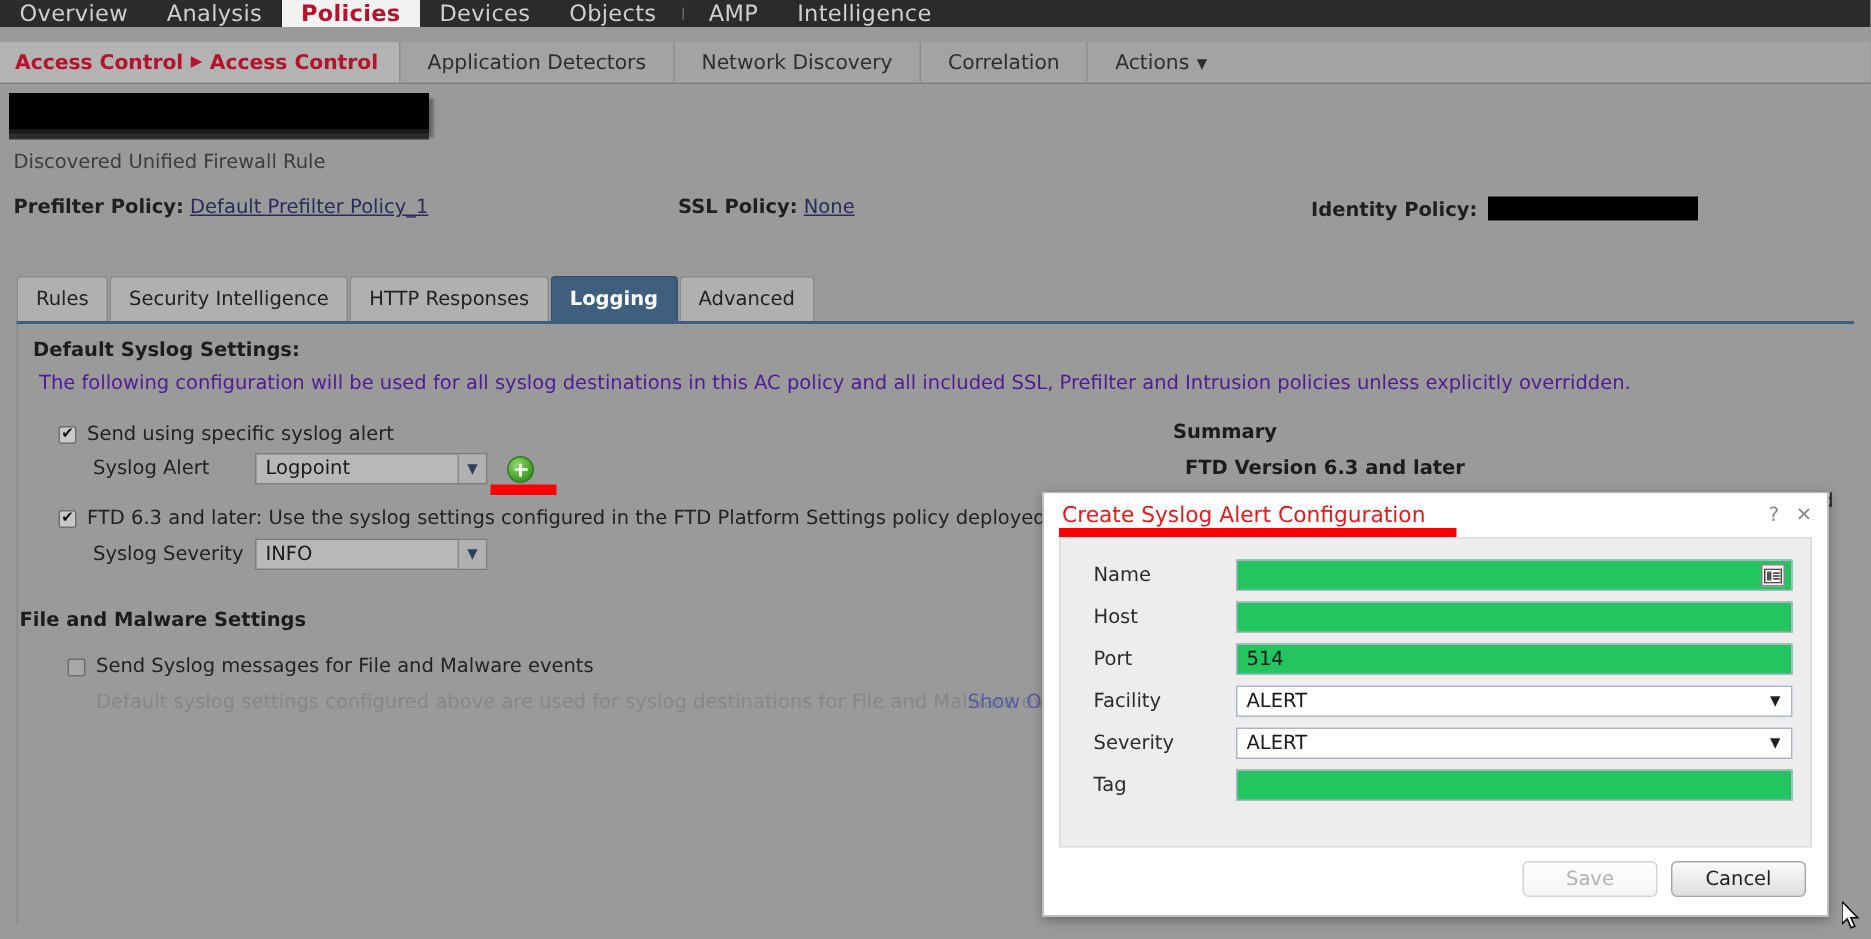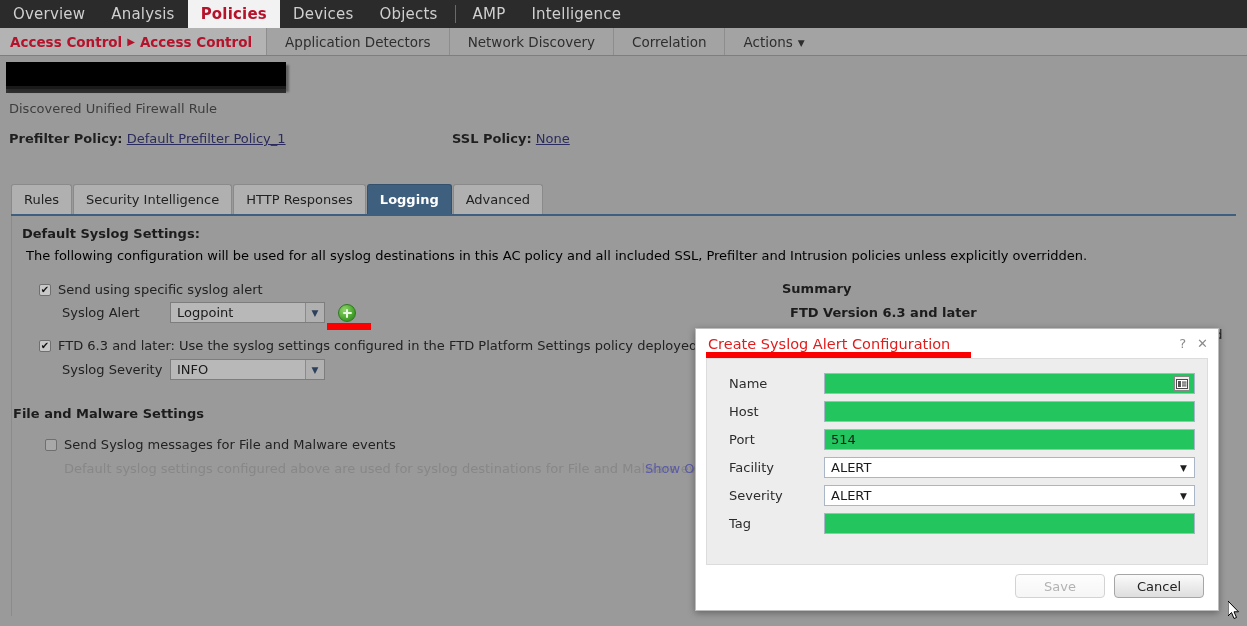--- a/index.html
+++ b/index.html
@@ -6,21 +6,21 @@
   html, body {
     width: 1247px; height: 626px;
     font-family: "DejaVu Sans", "Liberation Sans", sans-serif;
     background: #9a9a9a;
     overflow: hidden;
   }
   #root { position: relative; width: 1247px; height: 626px; }
 
   
   .topnav {
-    position: absolute; left: 0; top: 0; width: 1247px; height: 28px;
+    position: absolute; left: 0; top: 0; width: 1247px; height: 18px;
     background: #2b2b2b;
     display: flex; align-items: stretch;
   }
   .topnav-item {
     display: flex; align-items: center;
     padding: 0 13px;
     color: #cfcfcf; font-size: 15px; letter-spacing: .2px;
     white-space: nowrap;
   }
   .topnav-item.active {
@@ -105,21 +105,21 @@
 
   
   .panel {
     position: absolute; left: 11px; top: 216px; width: 1225px; height: 400px;
     background: #9a9a9a;
     border-left: 1px solid #8b8b8b;
   }
   .sec-title {
     position: absolute; font-size: 13px; font-weight: bold; color: #1c1c1c;
   }
-  .sec-text { position: absolute; font-size: 13px; color: #000000; }
+  .sec-text { position: absolute; font-size: 13px; color: #4c1d95; }
 
   #t-default-syslog { left: 22px; top: 226px; }
   #t-desc { left: 26px; top: 248px; }
 
   .chk-row { position: absolute; display: flex; align-items: center; gap: 7px; }
   .chk {
     width: 12px; height: 12px; background: #c8c8c8;
     border: 1px solid #6f6f6f; border-radius: 2px;
     display: inline-flex; align-items: center; justify-content: center;
     font-size: 10px; color: #111; line-height: 1;
@@ -325,20 +325,24 @@
   <div id="redact-title-under"></div>
   <div class="subtitle">Discovered Unified Firewall Rule</div>
 
   <div class="policy-row" id="row-prefilter">
     <span class="lbl">Prefilter Policy:</span>
     <a>Default Prefilter Policy_1</a>
   </div>
   <div class="policy-row" id="row-ssl">
     <span class="lbl">SSL Policy:</span>
     <a>None</a>
+  </div>
+  <div class="policy-row" id="row-identity">
+    <span class="lbl">Identity Policy:</span>
+    <span id="redact-identity"></span>
   </div>
 
   <div class="tabstrip">
     <div class="tab">
         <span>Rules</span>
       </div>
     <div class="tab">
         <span>Security Intelligence</span>
       </div>
     <div class="tab">

